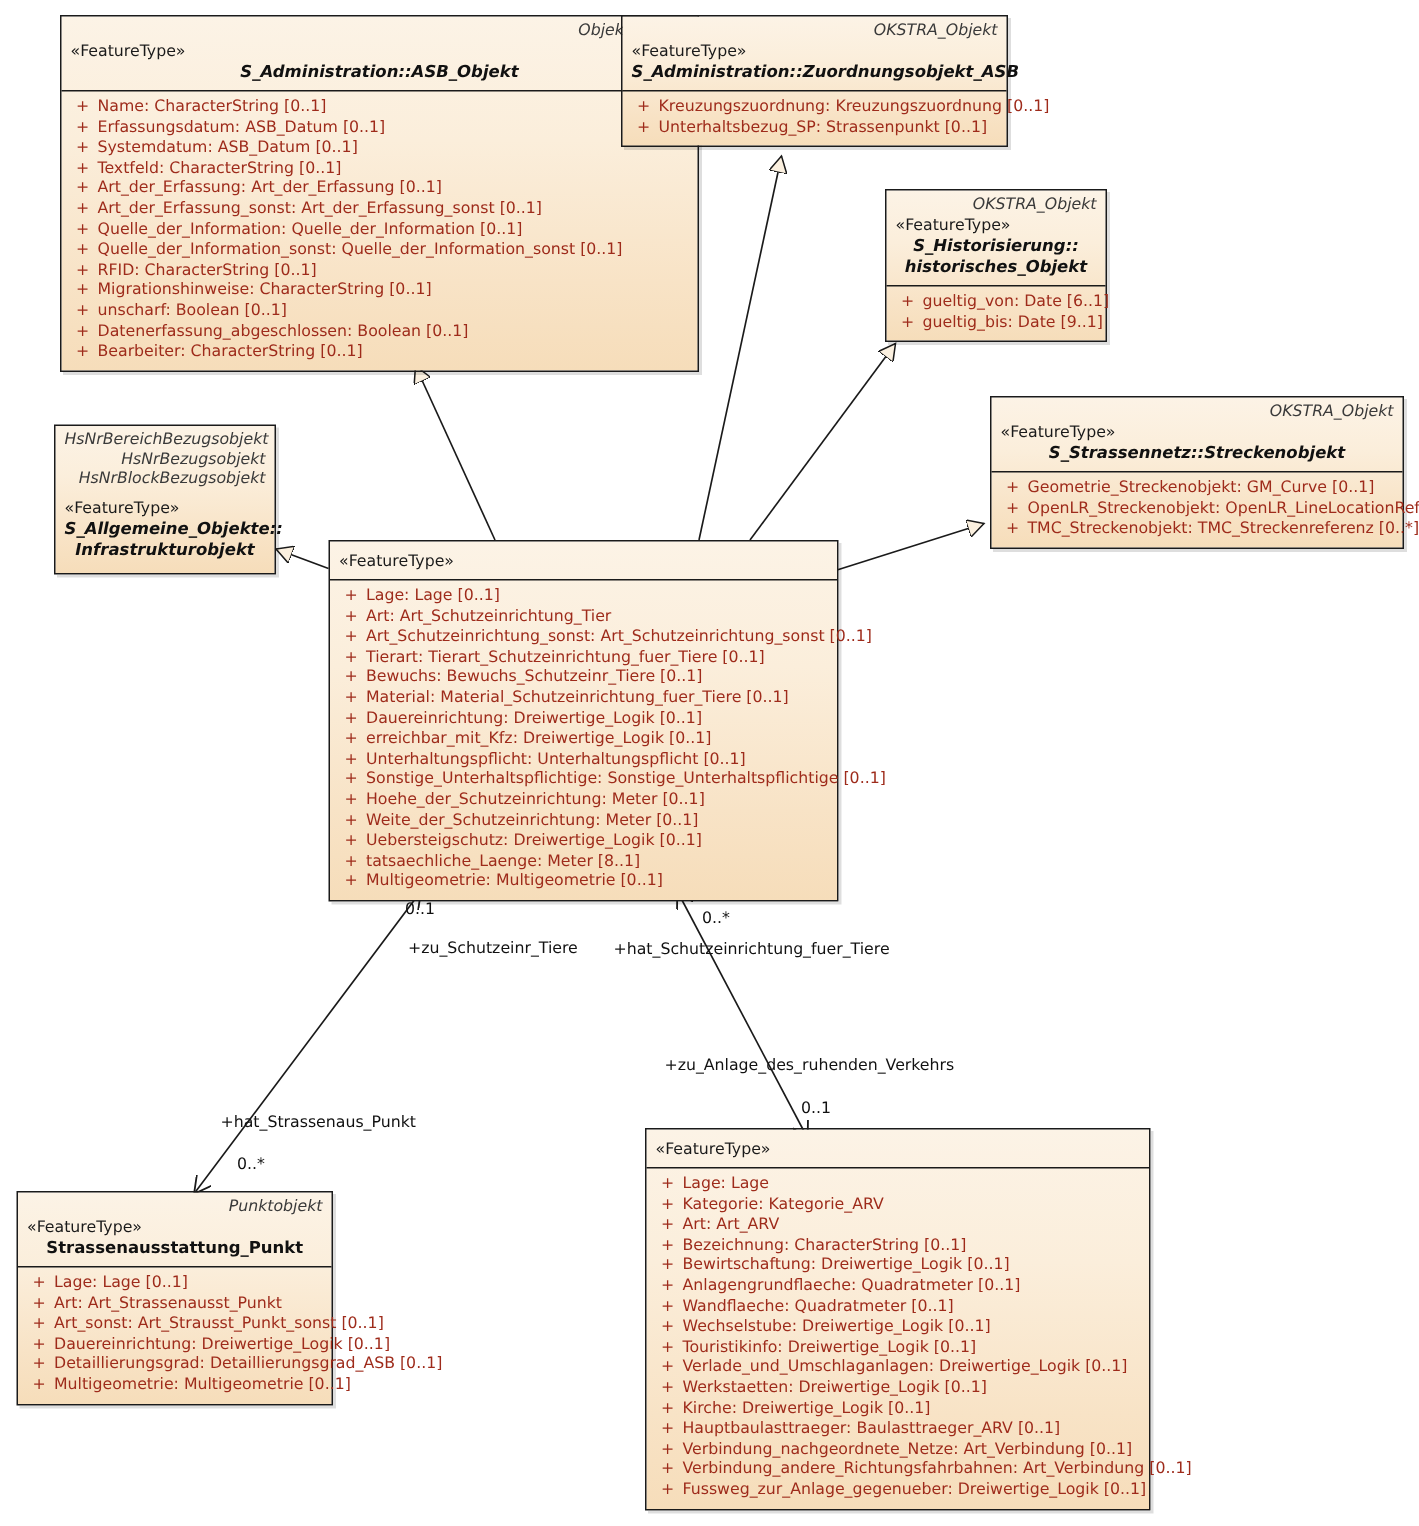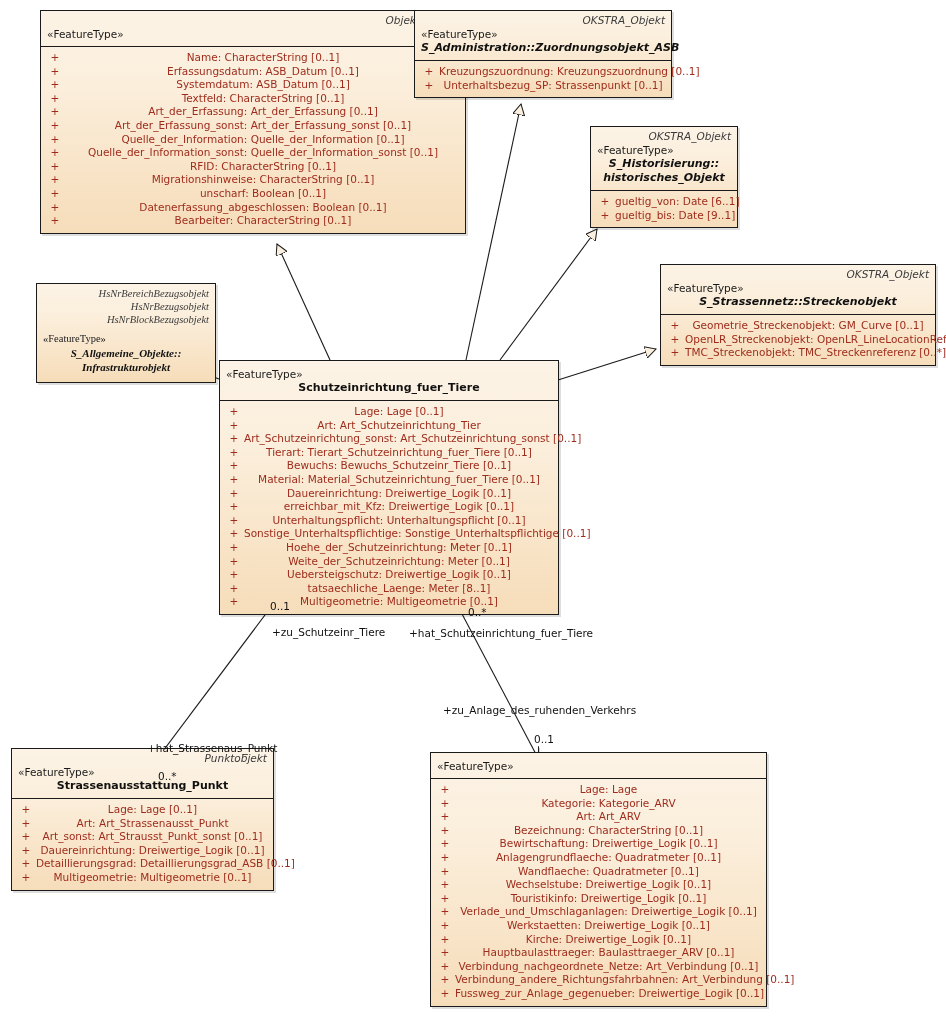--- a/index.html
+++ b/index.html
@@ -65,21 +65,21 @@
     line-height:13.6px;
     color:#9e2b1b;
     white-space:nowrap;
   }
   .attr .vis{
     width:20px;
     flex:0 0 20px;
     text-align:center;
     color:#9e2b1b;
   }
-  .attr .sig{flex:1 1 auto;text-align:center;}
+  .attr .sig{flex:1 1 auto;}
 
   
   #edges{
     position:absolute;
     left:0;top:0;
     width:946px;height:1017px;
     z-index:2;
     pointer-events:none;
   }
   .edge-label{
@@ -134,20 +134,21 @@
 
   <div class="mult" style="left:468px;top:606px;">0..*</div>
   <div class="edge-label" style="left:409px;top:627px;">+hat_Schutzeinrichtung_fuer_Tiere</div>
   <div class="mult" style="left:534px;top:733px;">0..1</div>
   <div class="edge-label" style="left:443px;top:704px;">+zu_Anlage_des_ruhenden_Verkehrs</div>
 
   <div class="uml-class" style="left:28px;top:10px;width:426px;margin-left:12px;">
     <div class="uml-head">
       <div class="stereo-right">Objekt_mit_ID</div>
       <div class="stereo">«FeatureType»</div>
+      <div class="cname italic">S_Administration::ASB_Objekt</div>
     </div>
     <div class="divider"></div>
     <div class="attrs">
         <div class="attr">
           <span class="vis">+</span>
           <span class="sig">Name: CharacterString [0..1]</span>
         </div>
         <div class="attr">
           <span class="vis">+</span>
           <span class="sig">Erfassungsdatum: ASB_Datum [0..1]</span>
@@ -254,35 +255,34 @@
           <span class="vis">+</span>
           <span class="sig">OpenLR_Streckenobjekt: OpenLR_LineLocationReference [0..1]</span>
         </div>
         <div class="attr">
           <span class="vis">+</span>
           <span class="sig">TMC_Streckenobjekt: TMC_Streckenreferenz [0..*]</span>
         </div>
       </div>
   </div>
 
-  <div class="uml-class" style="left:36px;top:283px;width:180px;font-family:Liberation Serif, serif;">
+  <div class="uml-class" style="left:36px;top:283px;width:148px;">
     <div class="uml-head" style="padding-bottom:8px;">
       <div class="stereo-right" style="white-space:pre-line;">HsNrBereichBezugsobjekt
 HsNrBezugsobjekt
 HsNrBlockBezugsobjekt</div>
       <div class="stereo" style="margin-top:6px;">«FeatureType»</div>
       <div class="cname italic">S_Allgemeine_Objekte::
 Infrastrukturobjekt</div>
     </div>
   </div>
 
   <div class="uml-class" style="left:219px;top:360px;width:340px;">
     <div class="uml-head" style="padding-top:6px;">
       <div class="stereo">«FeatureType»</div>
-      <div class="cname">Schutzeinrichtung_fuer_Tiere</div>
     </div>
     <div class="divider"></div>
     <div class="attrs">
         <div class="attr">
           <span class="vis">+</span>
           <span class="sig">Lage: Lage [0..1]</span>
         </div>
         <div class="attr">
           <span class="vis">+</span>
           <span class="sig">Art: Art_Schutzeinrichtung_Tier</span>
@@ -335,21 +335,21 @@
           <span class="vis">+</span>
           <span class="sig">tatsaechliche_Laenge: Meter [8..1]</span>
         </div>
         <div class="attr">
           <span class="vis">+</span>
           <span class="sig">Multigeometrie: Multigeometrie [0..1]</span>
         </div>
       </div>
   </div>
 
-  <div class="uml-class" style="left:11px;top:748px;width:263px;">
+  <div class="uml-class" style="left:11px;top:794px;width:211px;">
     <div class="uml-head">
       <div class="stereo-right">Punktobjekt</div>
       <div class="stereo">«FeatureType»</div>
       <div class="cname">Strassenausstattung_Punkt</div>
     </div>
     <div class="divider"></div>
     <div class="attrs">
         <div class="attr">
           <span class="vis">+</span>
           <span class="sig">Lage: Lage [0..1]</span>

